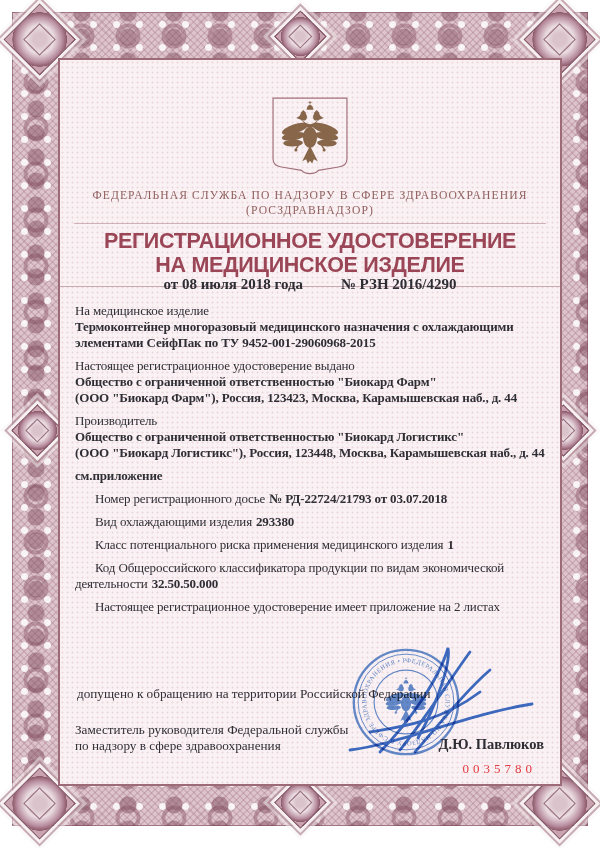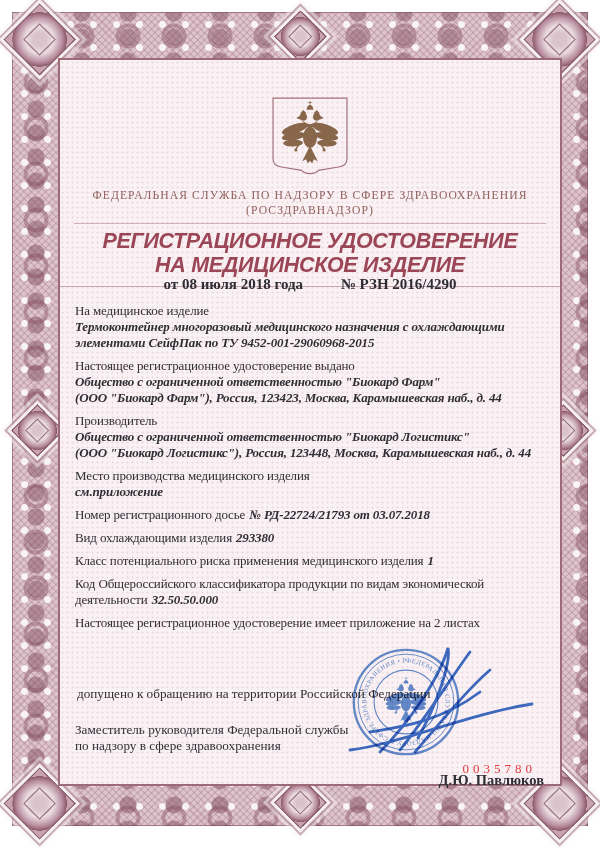--- a/index.html
+++ b/index.html
@@ -45,40 +45,40 @@
     background-size:5px 5px;
   }
   
   .emblem{position:absolute;top:34px;left:50%;transform:translateX(-50%);width:84px;height:94px;}
   .authority{position:absolute;top:128px;left:0;right:0;text-align:center;
     color:#91605e;font-size:11.6px;line-height:15px;letter-spacing:1.1px;}
   .divider{position:absolute;top:163px;left:14px;right:14px;height:0;
     border-top:1px solid rgba(154,104,114,.45);}
   .title{position:absolute;top:169px;left:0;right:0;text-align:center;
     font-family:"Liberation Sans", sans-serif;font-weight:bold;
-    color:#9b4656;font-size:21.5px;line-height:24px;letter-spacing:-0.3px;font-style:italic;}
+    color:#9b4656;font-size:21.5px;line-height:24px;letter-spacing:-0.3px;}
   .date-rule{position:absolute;top:226px;left:0;right:0;height:0;
     border-top:1px solid rgba(154,104,114,.5);}
   .date-row{position:absolute;top:216px;left:0;right:0;text-align:center;
     color:#2f2d34;font-size:15px;font-weight:bold;}
   .date-row .num{margin-left:34px;}
   
   .bodytext{position:absolute;top:243px;left:15px;right:13px;
     color:#302e35;font-size:13px;line-height:16px;letter-spacing:-0.15px;}
   .para{margin-bottom:7px;}
-  .para .value{font-weight:bold;white-space:pre-line;font-style:italic;}
+  .para .value{font-weight:bold;white-space:pre-line;}
   .para.inline .value{display:inline;margin-left:4px;margin-top:12px;}
-  .para.inline .label{display:inline;}
+  .para.inline .label{display:inline;margin-left:20px;}
   
   .order{position:absolute;top:626px;left:17px;right:15px;
     color:#302e35;font-size:13.2px;line-height:16px;}
   .signer-title{position:absolute;top:662px;left:15px;
     color:#302e35;font-size:13.2px;line-height:16px;font-weight:normal;}
   .signer-name{position:absolute;top:676px;right:16px;
-    color:#2f2d34;font-size:14.5px;font-weight:bold;margin-top:36px;}
+    color:#2f2d34;font-size:14.5px;font-weight:bold;}
   .serial{position:absolute;top:701px;right:24px;
     color:#e23b42;font-size:13px;font-weight:normal;letter-spacing:4px;}
   .stamp{position:absolute;left:288px;top:584px;width:116px;height:116px;
     opacity:.82;mix-blend-mode:multiply;}
   .signature{position:absolute;left:258px;top:570px;width:220px;height:140px;
     mix-blend-mode:multiply;}
   .hidden-defs{position:absolute;width:0;height:0;overflow:hidden;}
 </style>
 </head>
 <body>
@@ -157,21 +157,20 @@
       <div class="label">Настоящее регистрационное удостоверение выдано</div>
       <div class="value">Общество с ограниченной ответственностью "Биокард Фарм"
 (ООО "Биокард Фарм"), Россия, 123423, Москва, Карамышевская наб., д. 44</div>
     </div>
     <div class="para block">
       <div class="label">Производитель</div>
       <div class="value">Общество с ограниченной ответственностью "Биокард Логистикс"
 (ООО "Биокард Логистикс"), Россия, 123448, Москва, Карамышевская наб., д. 44</div>
     </div>
     <div class="para block">
-      <div class="label">Место производства медицинского изделия</div>
       <div class="value">см.приложение</div>
     </div>
     <div class="para inline">
       <span class="label">Номер регистрационного досье</span><span class="value">№ РД-22724/21793 от 03.07.2018</span>
     </div>
     <div class="para inline">
       <span class="label">Вид охлаждающими изделия</span><span class="value">293380</span>
     </div>
     <div class="para inline">
       <span class="label">Класс потенциального риска применения медицинского изделия</span><span class="value">1</span>

